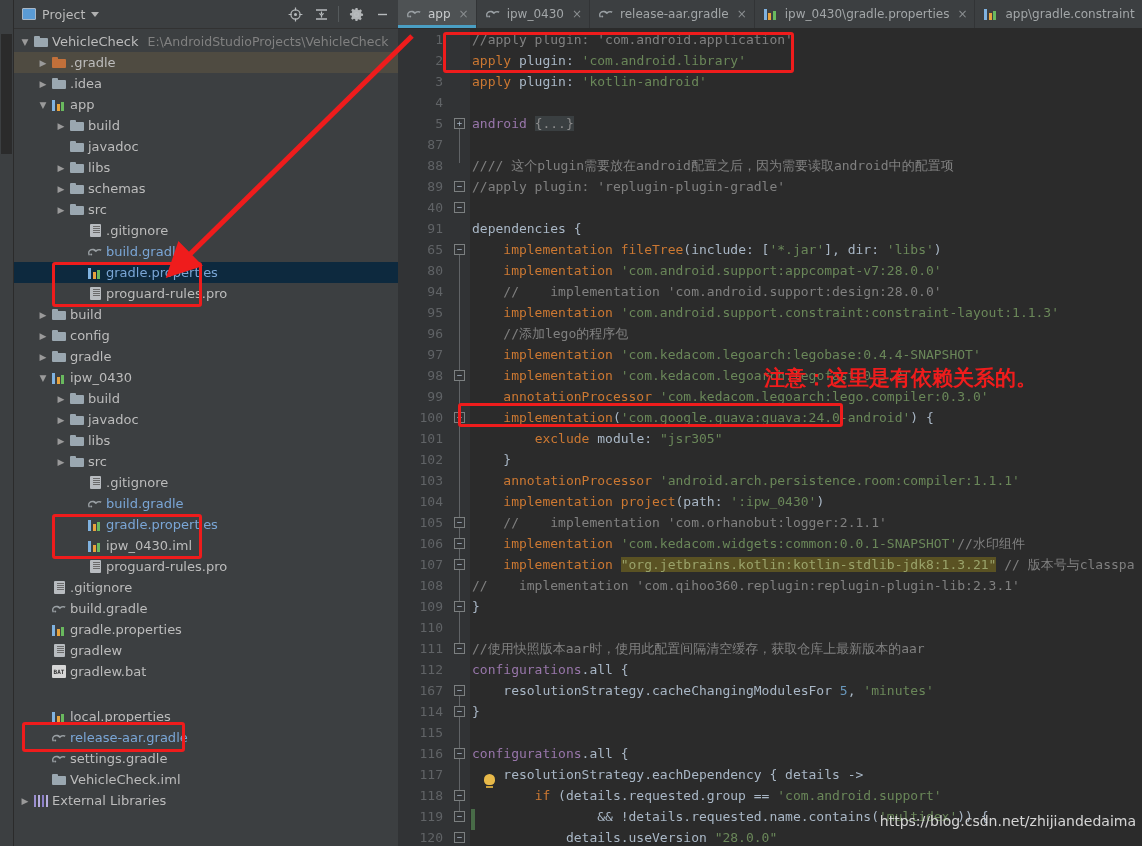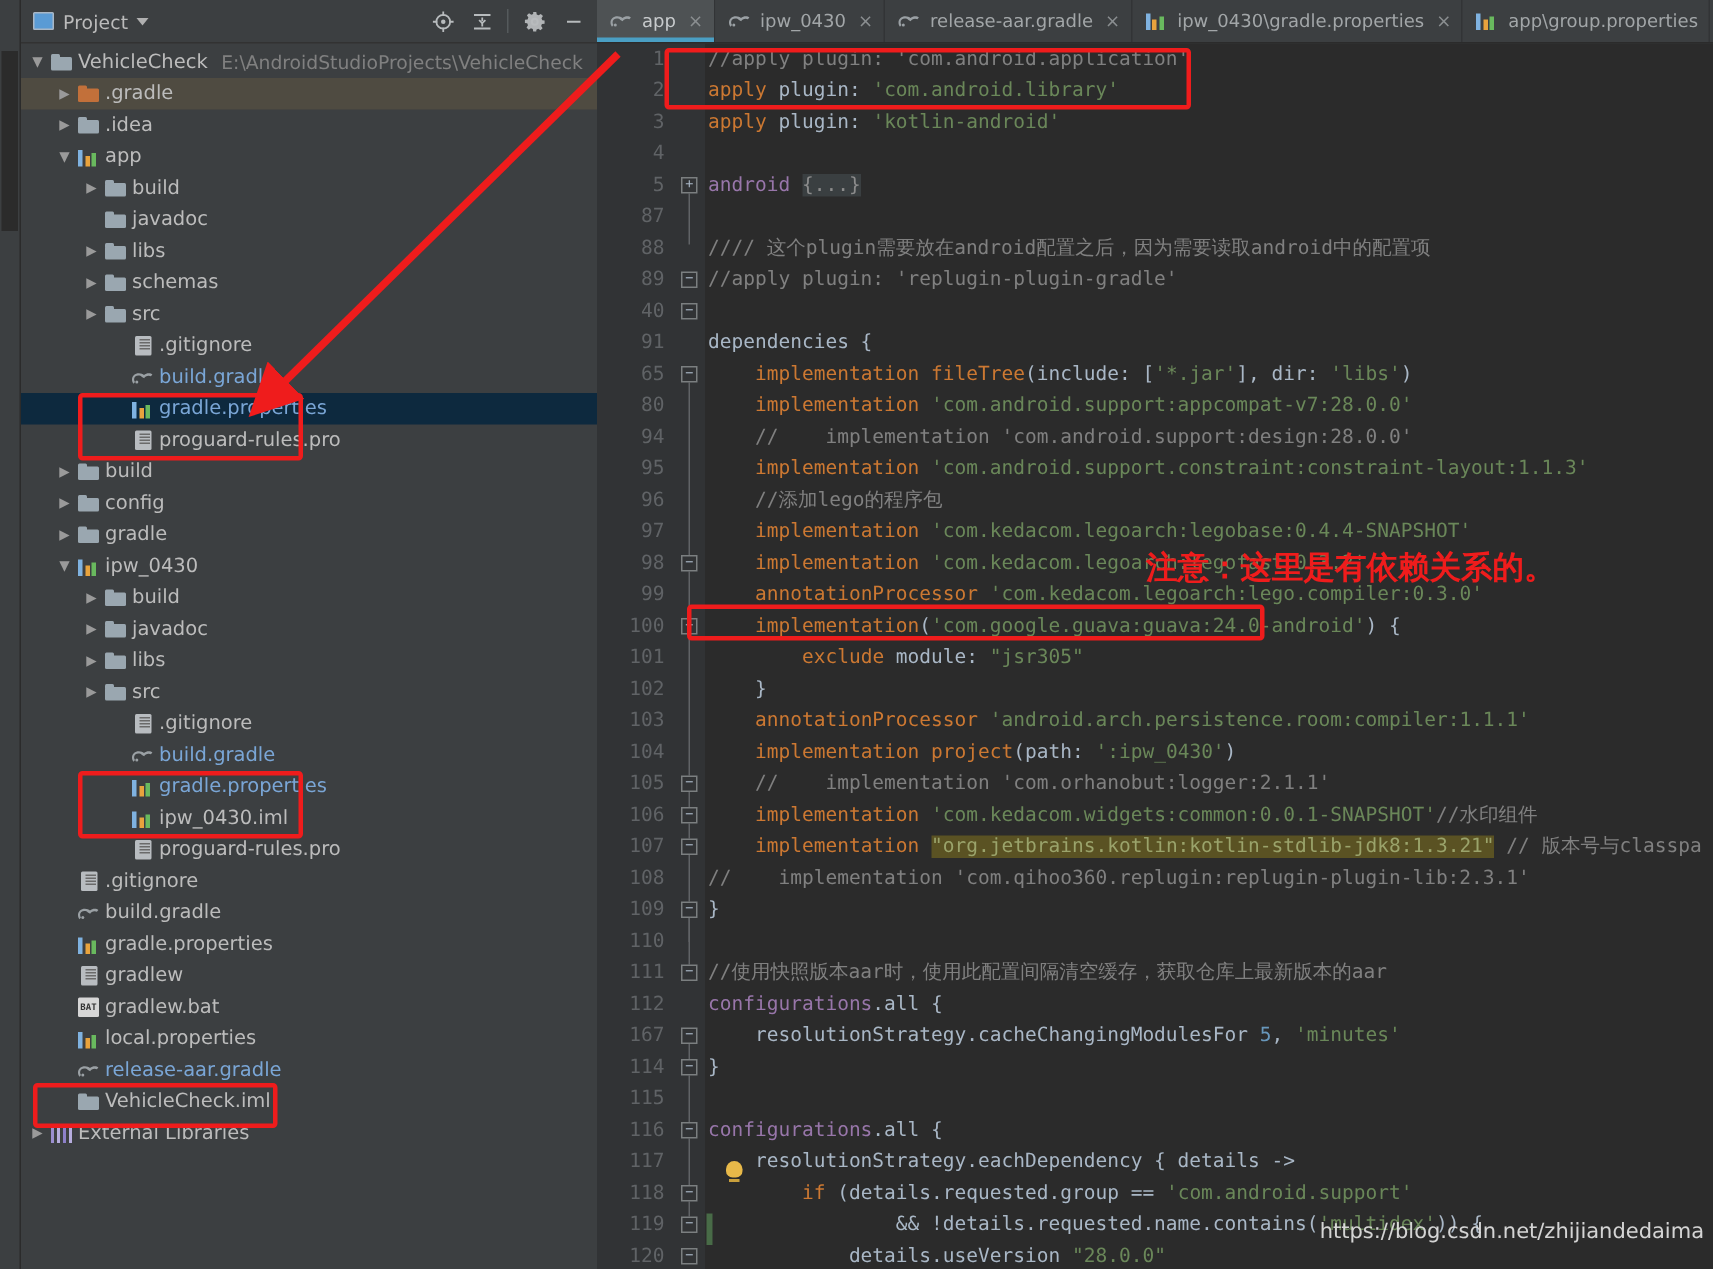--- a/index.html
+++ b/index.html
@@ -475,21 +475,21 @@
           </span>
           <span class="lbl">gradlew</span>
         </div>
         <div class="row" style="padding-left: 22px;">
           <span class="arrow none"></span>
           <span class="ico">
             <span class="bat-ico">BAT</span>
           </span>
           <span class="lbl">gradlew.bat</span>
         </div>
-        <div class="row" style="padding-left: 22px;">
+        <div class="row" style="padding-left: 22px; margin-top: 24px;">
           <span class="arrow none"></span>
           <span class="ico">
             <span class="m-ico">
               <i></i>
               <i></i>
               <i></i>
             </span>
           </span>
           <span class="lbl">local.properties</span>
         </div>
@@ -497,20 +497,32 @@
           <span class="arrow none"></span>
           <span class="ico">
             <span class="g-ico">
               <svg width="16" height="12" viewBox="0 0 16 12">
                 <path d="M1 7c0-2.4 2-4.2 4.6-4.2 1.5 0 2.6.5 3.4 1.2.9-.7 2-1.1 3.2-1.1 1 0 1.9.3 2.4.7l-1 1.3c-.4-.3-.9-.4-1.5-.4-1.4 0-2.5.7-3 1.7l-1.5-.9C7 4.6 6.2 4.3 5.3 4.3 3.6 4.3 2.4 5.4 2.4 6.8c0 .7.2 1.3.6 1.8l-1 1.2C1.3 9.1 1 8.1 1 7z" fill="#9aa0a4"></path>
                 <circle cx="4.2" cy="8.6" r="1" fill="#9aa0a4"></circle>
               </svg>
             </span>
           </span>
           <span class="lbl blue">release-aar.gradle</span>
+        </div>
+        <div class="row" style="padding-left: 22px;">
+          <span class="arrow none"></span>
+          <span class="ico">
+            <span class="g-ico">
+              <svg width="16" height="12" viewBox="0 0 16 12">
+                <path d="M1 7c0-2.4 2-4.2 4.6-4.2 1.5 0 2.6.5 3.4 1.2.9-.7 2-1.1 3.2-1.1 1 0 1.9.3 2.4.7l-1 1.3c-.4-.3-.9-.4-1.5-.4-1.4 0-2.5.7-3 1.7l-1.5-.9C7 4.6 6.2 4.3 5.3 4.3 3.6 4.3 2.4 5.4 2.4 6.8c0 .7.2 1.3.6 1.8l-1 1.2C1.3 9.1 1 8.1 1 7z" fill="#9aa0a4"></path>
+                <circle cx="4.2" cy="8.6" r="1" fill="#9aa0a4"></circle>
+              </svg>
+            </span>
+          </span>
+          <span class="lbl">settings.gradle</span>
         </div>
         <div class="row" style="padding-left: 22px;">
           <span class="arrow none"></span>
           <span class="ico">
             <span class="f-ico" style="position:relative"></span>
           </span>
           <span class="lbl">VehicleCheck.iml</span>
         </div>
         <div class="row" style="padding-left: 4px;">
           <span class="arrow">▶</span>
@@ -577,21 +589,21 @@
           <span class="x">×</span>
         </div>
         <div class="tab">
           <span class="ico" style="width:16px;flex:0 0 16px;">
             <span class="m-ico">
               <i></i>
               <i></i>
               <i></i>
             </span>
           </span>
-          <span>app\group.properties</span>
+          <span>app\gradle.constraint</span>
         </div>
       </div>
     <div class="gutter" id="gutter">
         <div class="gline">1</div>
         <div class="gline">2</div>
         <div class="gline">3</div>
         <div class="gline">4</div>
         <div class="gline">5</div>
         <div class="gline">87</div>
         <div class="gline">88</div>

